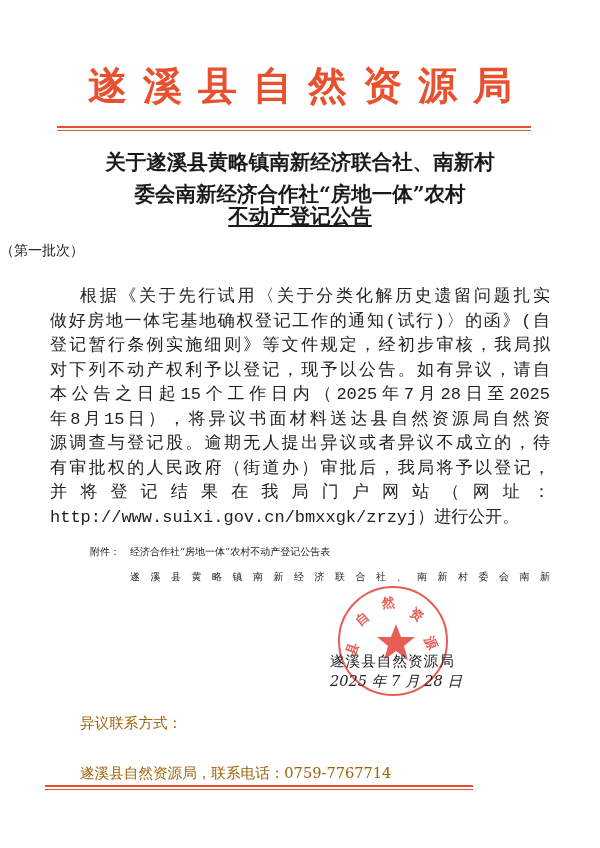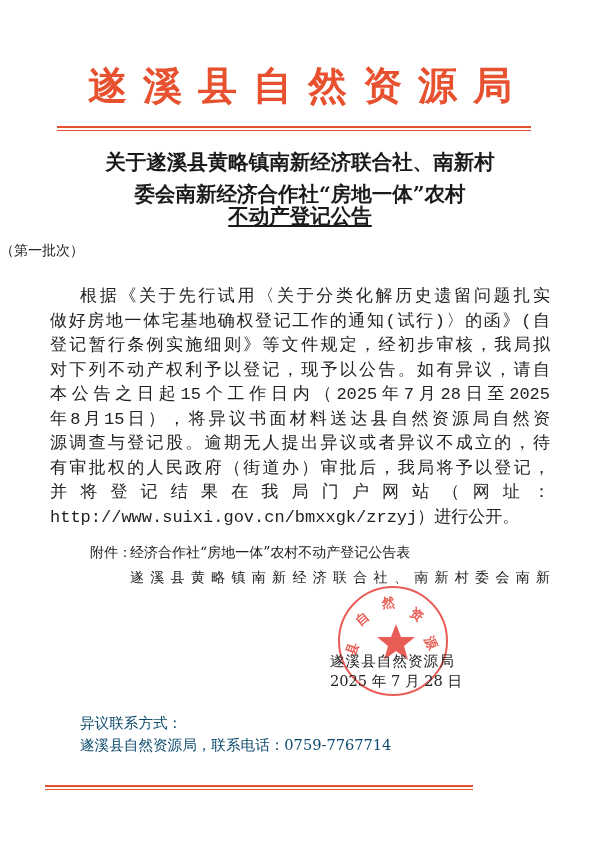--- a/index.html
+++ b/index.html
@@ -10,24 +10,24 @@
     color: #e8512f; font-size: 39px; font-weight: bold; letter-spacing: 16px; text-indent: 16px;
     font-family: "DejaVu Serif", serif; line-height: 50px; }
   .rule { background: transparent; border-top: 2px solid #e8512f; border-bottom: 1.5px solid #e8512f; height: 2px; }
   .doc-title { left: 0; width: 600px; text-align: center; font-size: 20.5px; font-weight: bold;
     line-height: 29px; color: #1a1a1a; }
   .batch { left: 0; width: 600px; text-align: left; font-size: 14px; top: 242px; color: #222; }
   .body-para { left: 50px; width: 500px; font-size: 17px; line-height: 24.5px; text-align: justify;
     text-indent: 2em; color: #222; font-family: Liberation Mono, monospace; }
   .line { display: block; text-align: justify; text-align-last: justify; white-space: nowrap; }
   .line.last { text-align-last: left; }
-  .attach { left: 130px; width: 420px; font-size: 14px; line-height: 24.5px; color: #222; }
+  .attach { left: 130px; width: 420px; font-size: 10px; line-height: 24.5px; color: #222; }
   .attach-label { position: absolute; left: -40px; top: 0; }
   .sign { font-size: 14.6px; color: #222; }
-  .contact { left: 80px; font-size: 14.6px; line-height: 22px; color: #0c4a6e; }
+  .contact { left: 80px; font-size: 14.6px; line-height: 22px; color: #a16207; }
   .stamp { left: 338px; top: 586px; width: 110px; height: 110px; border: 2.5px solid #e5433a;
     border-radius: 50%; box-sizing: border-box; opacity: 0.85; }
   .stamp-text { position: absolute; color: #e5433a; font-size: 13px; font-weight: bold; }
   .star { position: absolute; left: 36px; top: 34px; width: 40px; height: 40px; }
 </style>
 </head>
 <body>
 
 <div class="abs agency-title">遂溪县自然资源局</div>
 <div class="abs rule" style="left:57px; top:126px; width:474px;"></div>
@@ -61,18 +61,18 @@
   <span class="stamp-text" style="left:16px; top:22px; transform:rotate(-40deg);">自</span>
   <span class="stamp-text" style="left:42px; top:6px; transform:rotate(-5deg);">然</span>
   <span class="stamp-text" style="left:70px; top:18px; transform:rotate(35deg);">资</span>
   <span class="stamp-text" style="left:84px; top:46px; transform:rotate(65deg);">源</span>
   <svg class="star" viewBox="0 0 40 40">
     <polygon points="20,2 25,15 39,15 28,24 32,38 20,29 8,38 12,24 1,15 15,15" fill="#e5433a"></polygon>
   </svg>
 </div>
 
 <div class="abs sign" style="left:330px; top:652px; letter-spacing:1px;">遂溪县自然资源局</div>
-<div class="abs sign" style="left:330px; top:672px;">2025 年 7 月 28 日</div>
+<div class="abs sign" style="left:330px; top:672px;font-style:italic;">2025 年 7 月 28 日</div>
 
 <div class="abs contact" style="top:712px;">异议联系方式：</div>
-<div class="abs contact" style="top:734px;text-align:center;">遂溪县自然资源局，联系电话：0759-7767714</div>
+<div class="abs contact" style="top:762px;text-align:center;">遂溪县自然资源局，联系电话：0759-7767714</div>
 
 <div class="abs rule" style="left:45px; top:785px; width:428px;"></div>
 
 </body></html>

